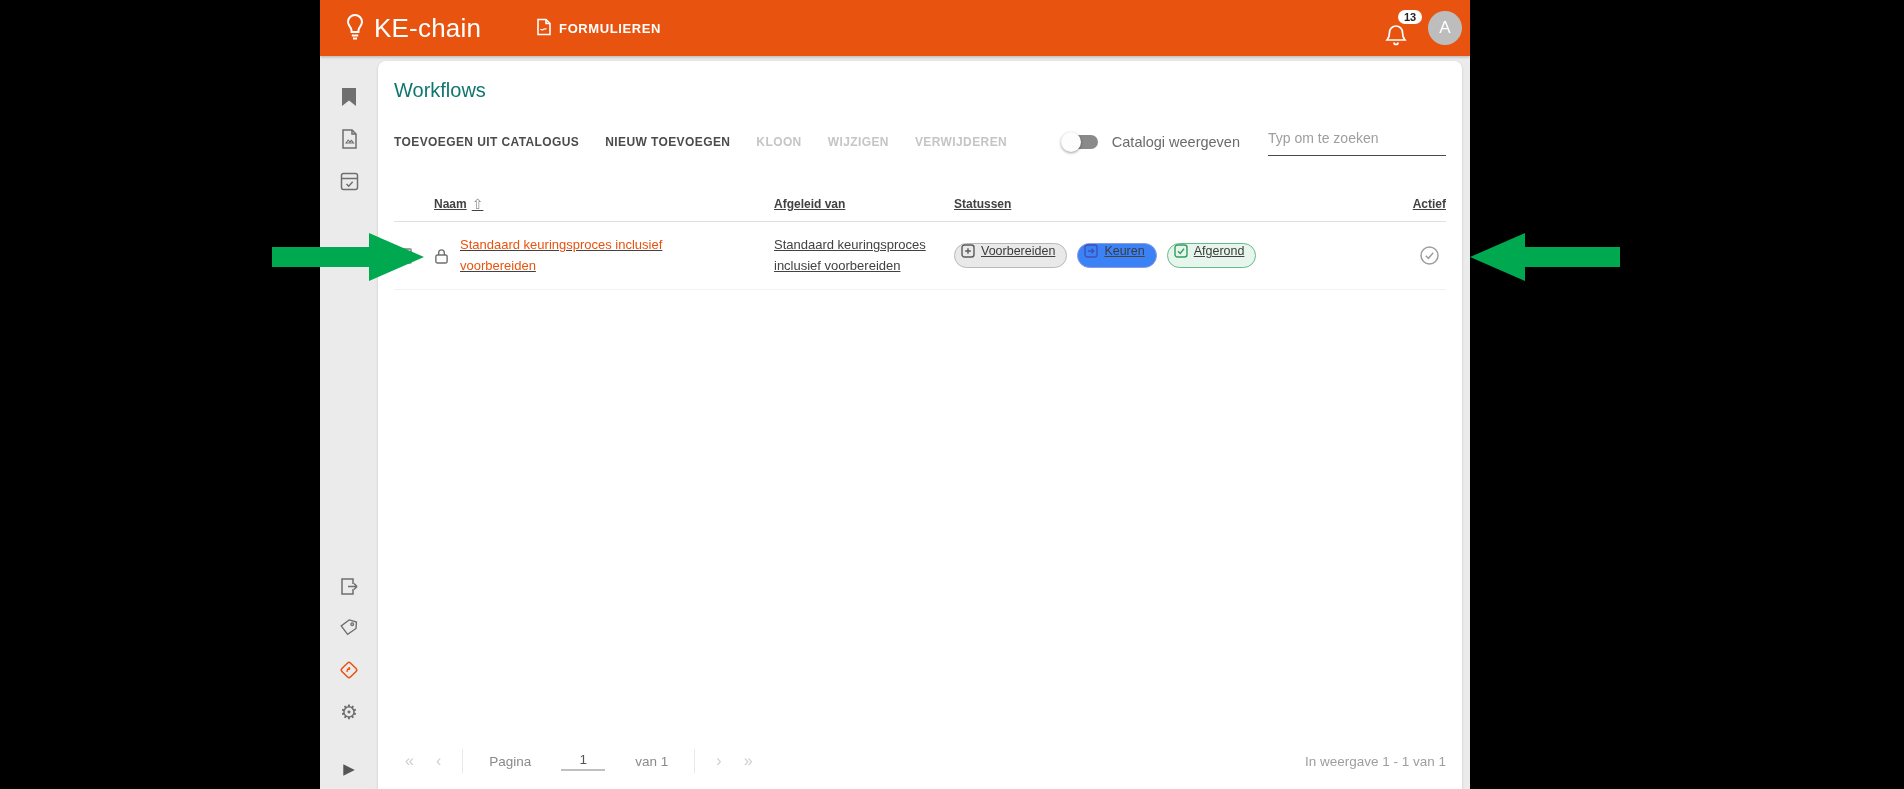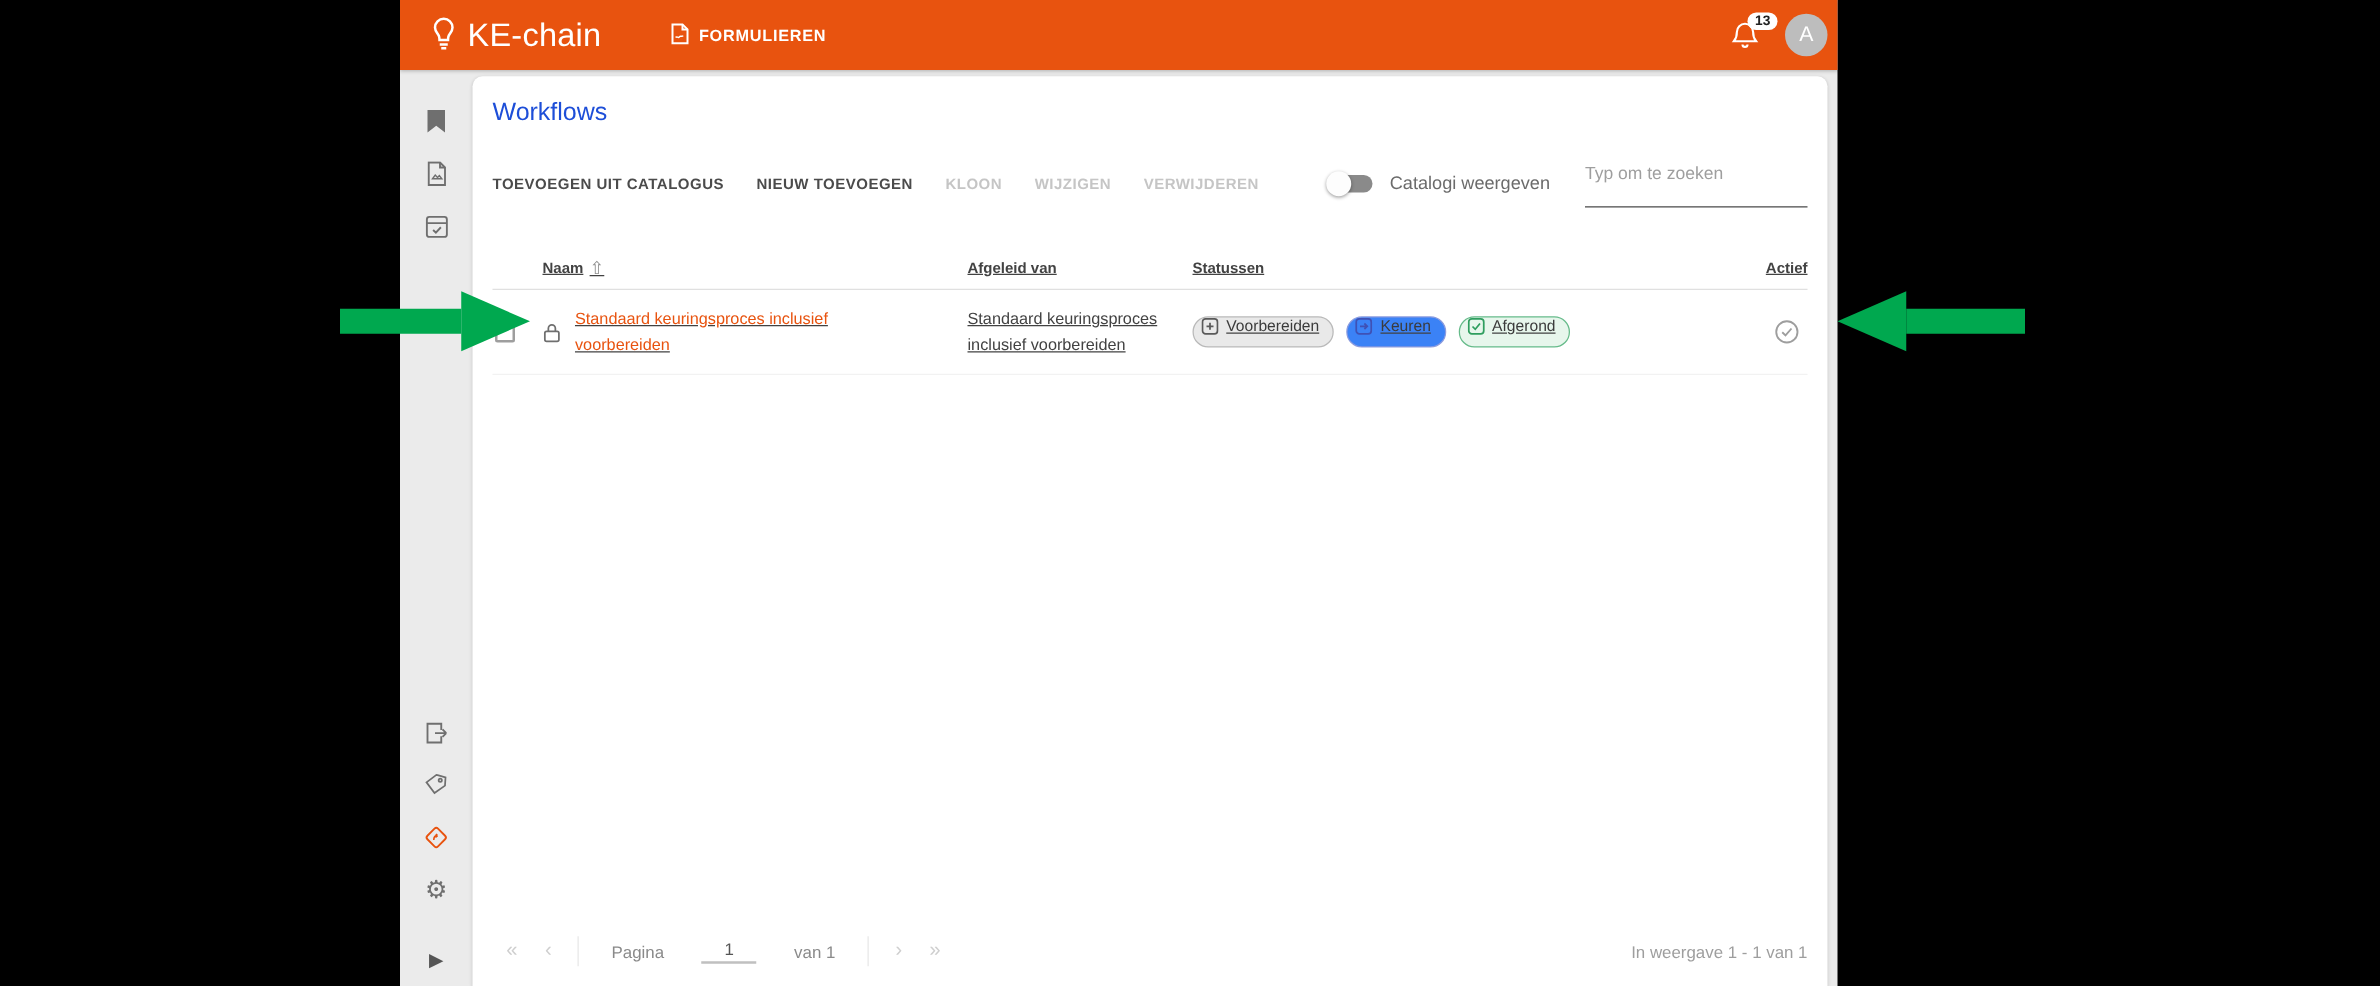--- a/index.html
+++ b/index.html
@@ -10,55 +10,55 @@
          background:#ebebeb; display:flex; flex-direction:column; }
 
   
   .topbar { height:56px; background:#E8530F; display:flex; align-items:center;
             padding:0 8px 0 24px; flex-shrink:0; box-shadow:0 1px 3px rgba(0,0,0,.25); }
   .brand { display:flex; align-items:center; gap:8px; color:#fff; }
   .brand-text { font-size:26px; font-weight:500; letter-spacing:.2px; color:#fff; }
   .nav-item { display:flex; align-items:center; gap:7px; margin-left:55px; color:#fff;
               font-size:13px; font-weight:bold; letter-spacing:.6px; cursor:pointer; }
   .topbar-right { margin-left:auto; display:flex; align-items:center; gap:10px; }
-  .bell-wrap { position:relative; width:34px; height:40px; display:flex; align-items:center; }
+  .bell-wrap { position:relative; width:34px; height:40px; display:flex; align-items:flex-end; }
   .badge { position:absolute; top:2px; left:14px; background:#fff; color:#222;
            font-size:11px; font-weight:bold; padding:1px 6px; border-radius:9px; }
   .avatar { width:34px; height:34px; border-radius:50%; background:#bdbdbd; color:#fff;
             display:flex; align-items:center; justify-content:center; font-size:17px; }
 
   
   .body { flex:1; display:flex; min-height:0; }
   .sidebar { width:58px; display:flex; flex-direction:column; align-items:center;
              padding:30px 0 6px 0; flex-shrink:0; }
   .side-icon { width:22px; height:22px; margin-bottom:20px; display:flex;
                align-items:center; justify-content:center; color:#6f6f6f; cursor:pointer; }
   .side-bottom { margin-top:auto; display:flex; flex-direction:column; align-items:center; }
   .gear-glyph { font-size:20px; color:#6f6f6f; line-height:1; }
   .play-glyph { font-size:15px; color:#555; line-height:1; }
 
   .card { flex:1; background:#fff; margin:5px 8px 0 0; border-radius:8px 8px 0 0;
           box-shadow:0 1px 3px rgba(0,0,0,.15); display:flex; flex-direction:column;
           padding:0 16px; min-width:0; }
 
-  .page-title { font-size:20px; color:#1d4ed8; margin-top:18px; }
+  .page-title { font-size:20px; color:#0f766e; margin-top:18px; }
 
   
   .toolbar { display:flex; align-items:center; margin-top:26px; }
   .tb-btn { background:none; border:none; font-family:inherit; font-size:12px; font-weight:bold;
             letter-spacing:.4px; color:#4b4b4b; margin-right:26px; cursor:pointer; white-space:nowrap; }
   .tb-btn.disabled { color:#c5c5c5; cursor:default; }
   .toolbar-right { margin-left:auto; display:flex; align-items:center; }
   .switch { position:relative; width:34px; height:14px; background:#8a8a8a; border-radius:7px;
             margin-right:14px; cursor:pointer; }
   .switch .knob { position:absolute; left:-3px; top:-3px; width:20px; height:20px; border-radius:50%;
                   background:#fdfdfd; box-shadow:0 1px 3px rgba(0,0,0,.4); }
   .toggle-label { font-size:14.5px; color:#6b6b6b; margin-right:28px; }
   .search-box { display:flex; align-items:center; border-bottom:1px solid #4a4a4a; width:178px;
-                padding-bottom:18px; }
+                padding-bottom:8px; }
   .search-box input { border:none; outline:none; flex:1; font-family:inherit; font-size:14px;
                       color:#444; background:transparent; }
   .search-box input::placeholder { color:#9e9e9e; }
 
   
   .tbl-grid { display:grid; grid-template-columns:40px 340px 180px 1fr 56px; align-items:center;text-decoration:underline; }
   .tbl-head { margin-top:30px; min-height:36px; border-bottom:1px solid #e0e0e0;
               font-size:12px; font-weight:bold; color:#424242; }
   .th { display:flex; align-items:center; gap:5px; }
   .th.right { justify-content:flex-end; }

